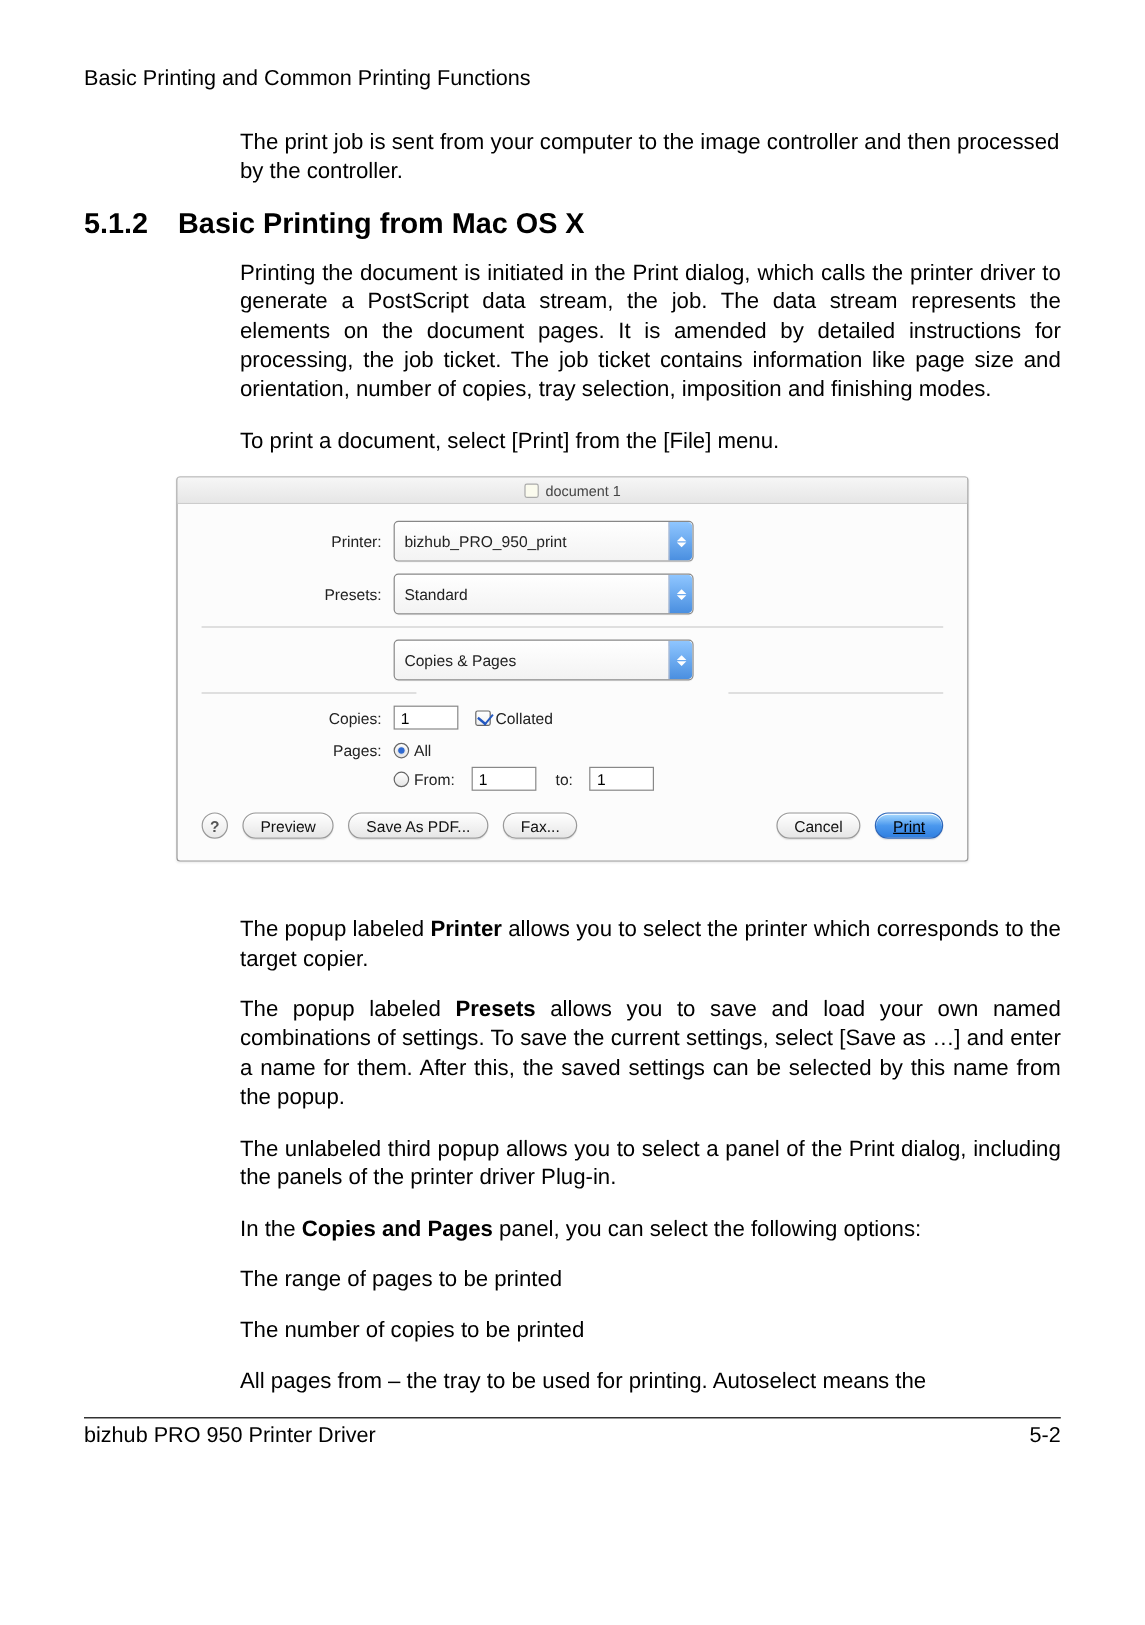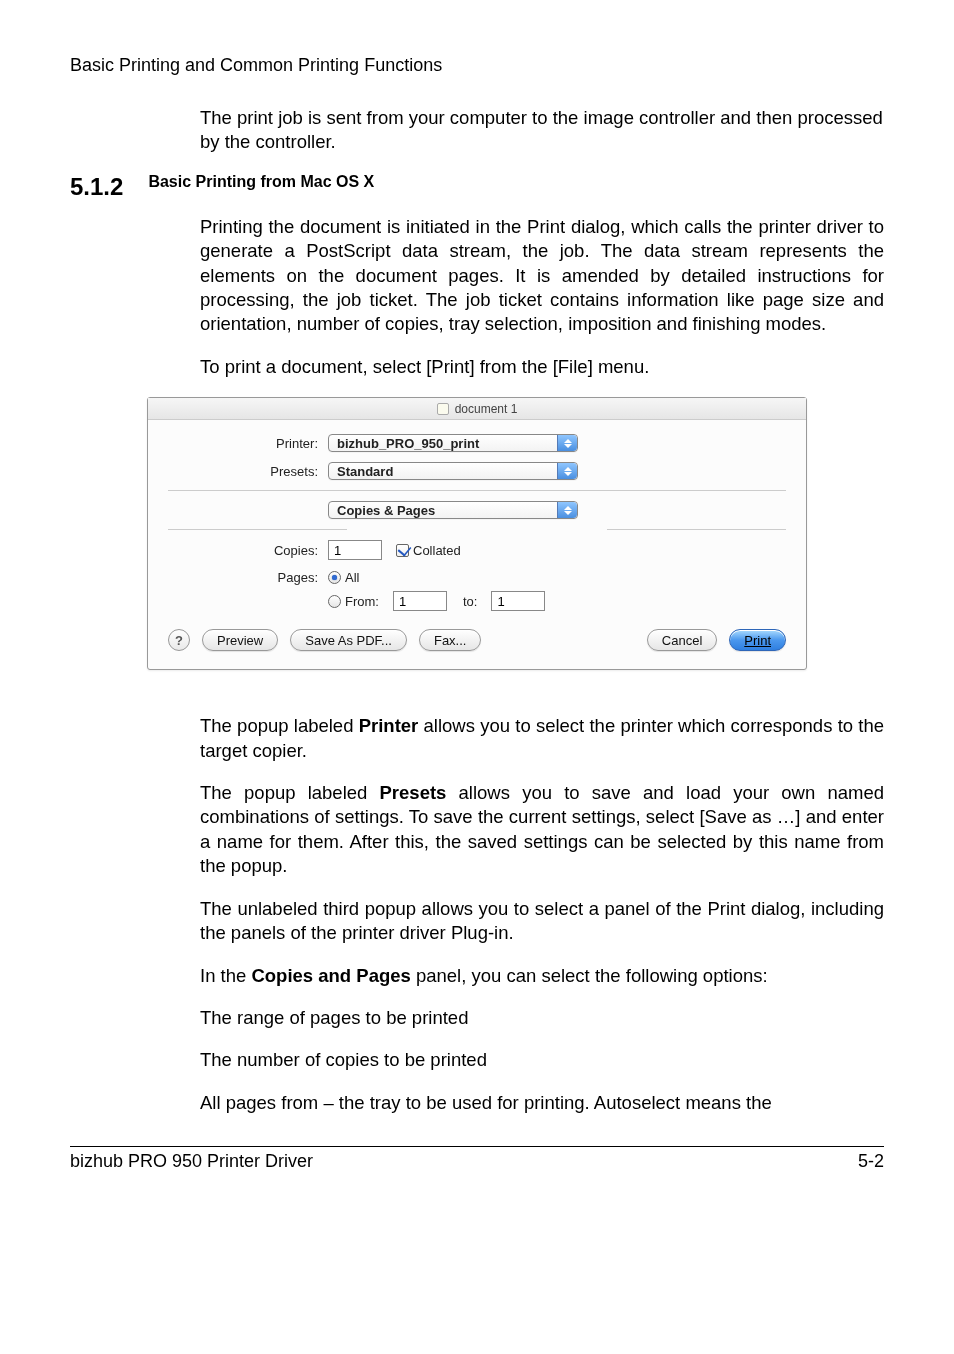--- a/index.html
+++ b/index.html
@@ -20,27 +20,28 @@
   .para {
     font-size: 18.5px;
     line-height: 1.32;
     margin-bottom: 18px;
   }
   .justify { text-align: justify; }
   .h2-row {
     display: flex;
     gap: 25px;
     margin-bottom: 14px;
+    align-items: flex-end;
   }
   .h2-num {
     font-size: 24px;
     font-weight: 700;
   }
   .h2-text {
-    font-size: 16px;
+    font-size: 24px;
     font-weight: 700;
   }
   .dialog-wrap {
     width: 660px;
     margin: 12px auto 44px auto;
     border: 1px solid #999;
     border-radius: 3px;
     background: #fcfcfc;
     box-shadow: 0 1px 2px rgba(0,0,0,0.08);
   }
@@ -73,30 +74,29 @@
     align-items: center;
     margin-bottom: 10px;
   }
   .label-col {
     width: 160px;
     text-align: right;
     padding-right: 10px;
   }
   .popup {
     width: 250px;
-    height: 18px;
+    height: 34px;
     border: 1px solid #888;
     border-radius: 4px;
     background: linear-gradient(#fff, #f3f3f3);
     position: relative;
     padding: 0 24px 0 8px;
     display: flex;
     align-items: center;
     box-shadow: 0 1px 0 rgba(0,0,0,0.03);
-    font-weight: bold;
   }
   .popup-handle {
     position: absolute;
     right: 0; top: 0; bottom: 0;
     width: 20px;
     background: linear-gradient(#8fc6ff, #4a8fe0);
     border-left: 1px solid #557ab5;
     border-top-right-radius: 4px;
     border-bottom-right-radius: 4px;
     display: flex;
@@ -207,21 +207,21 @@
     box-shadow: inset 0 1px 0 #fff, 0 1px 1px rgba(0,0,0,0.1);
   }
   .aqua-btn.default {
     background: linear-gradient(#aadcff, #4b98ee 50%, #2f7fe0);
     border-color: #2e66b8;
     color: #000;
     text-decoration: underline;
   }
   .spacer { flex: 1; }
   .page-footer {
-    margin-top: 31px;
+    margin-top: 18px;
     border-top: 1px solid #000;
     padding-top: 4px;
     display: flex;
     justify-content: space-between;
     font-size: 18px;
   }
   b { font-weight: 700; }
 </style>
 </head>
 <body>

